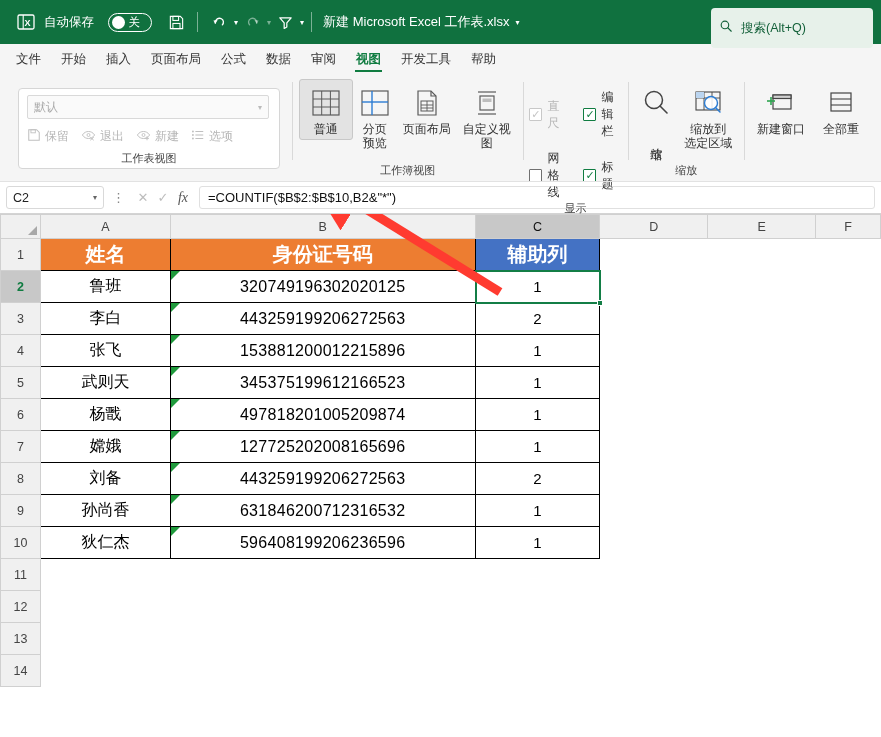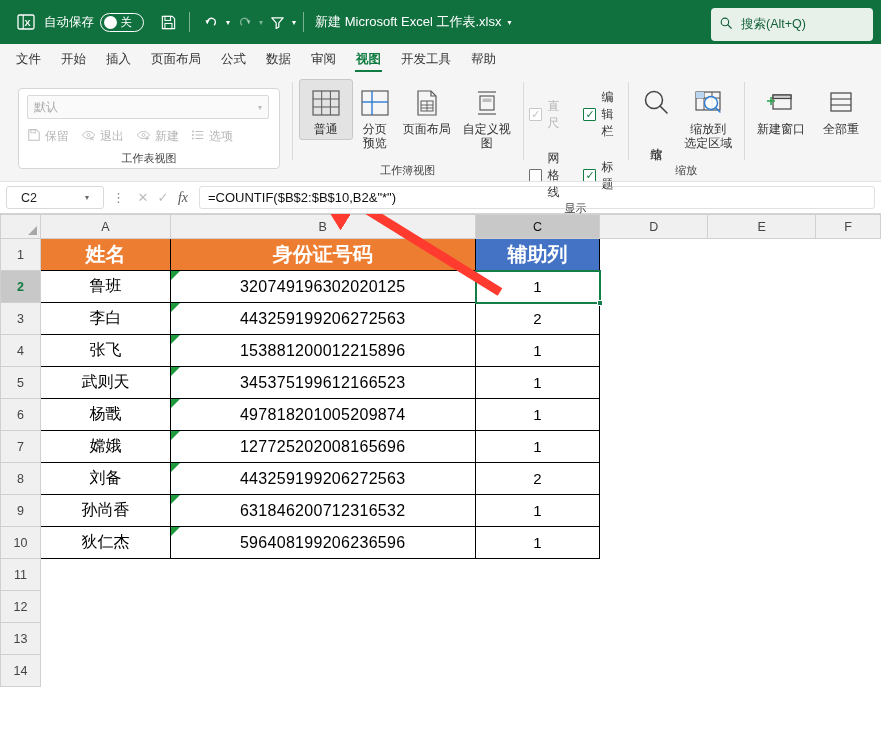--- a/index.html
+++ b/index.html
@@ -19,21 +19,21 @@
     align-items: center;
     padding: 0 10px;
     color: #fff;
     position: relative;
   }
   .tb-excel-icon {
     width: 20px; height: 20px;
     margin: 0 8px 0 6px;
     display: flex; align-items: center; justify-content: center;
   }
-  .tb-label { font-size: 12.5px; color: #fff; margin-right: 6px; white-space: nowrap; }
+  .tb-label { font-size: 12.5px; color: #fff; margin-right: 14px; white-space: nowrap; }
   .autosave-toggle {
     width: 44px; height: 19px;
     border: 1.5px solid #ffffff;
     border-radius: 10px;
     display: flex; align-items: center;
     position: relative;
     margin-right: 10px;
   }
   .autosave-knob {
     width: 13px; height: 13px; border-radius: 50%;
@@ -50,21 +50,21 @@
     width: 1px; height: 20px; background: rgba(255,255,255,.45);
     margin: 0 7px;
   }
   .tb-caret { font-size: 8px; color:#fff; margin-left:1px; }
   .doc-title {
     font-size: 13px; color: #fff; margin-left: 4px; white-space: nowrap;
   }
   .doc-title-caret { font-size: 8px; color: #fff; margin-left: 6px; }
   .search-box {
     position: absolute; right: 8px; top: 8px;
-    width: 162px; height: 33px;
+    width: 162px; height: 40px;
     background: #E7F1EA;
     border-radius: 4px;
     display: flex; align-items: center;
     padding: 0 8px;
     color: #1b5e3a;
   }
   .search-placeholder { font-size: 12.5px; color: #14613a; margin-left: 8px; }
 
   
   .tabsbar {
@@ -189,21 +189,21 @@
     height: 32px;
     background: #fff;
     display: flex; align-items: center;
     padding: 0 6px;
     border-bottom: 1px solid #d4d4d4;
   }
   .namebox {
     width: 98px; height: 23px;
     border: 1px solid #d9d9d9; border-radius: 3px;
     display: flex; align-items: center; justify-content: space-between;
-    padding: 0 14px;
+    padding: 0 6px;
     font-size: 12.5px; color: #222;
     background: #fff;
   }
   .namebox-caret { font-size: 8px; color: #666; }
   .fbar-dots { color: #888; font-size: 13px; margin: 0 8px; letter-spacing: 0; }
   .fbtn {
     width: 20px; height: 22px;
     display: flex; align-items: center; justify-content: center;
     font-size: 13px; color: #bdbdbd;
   }

